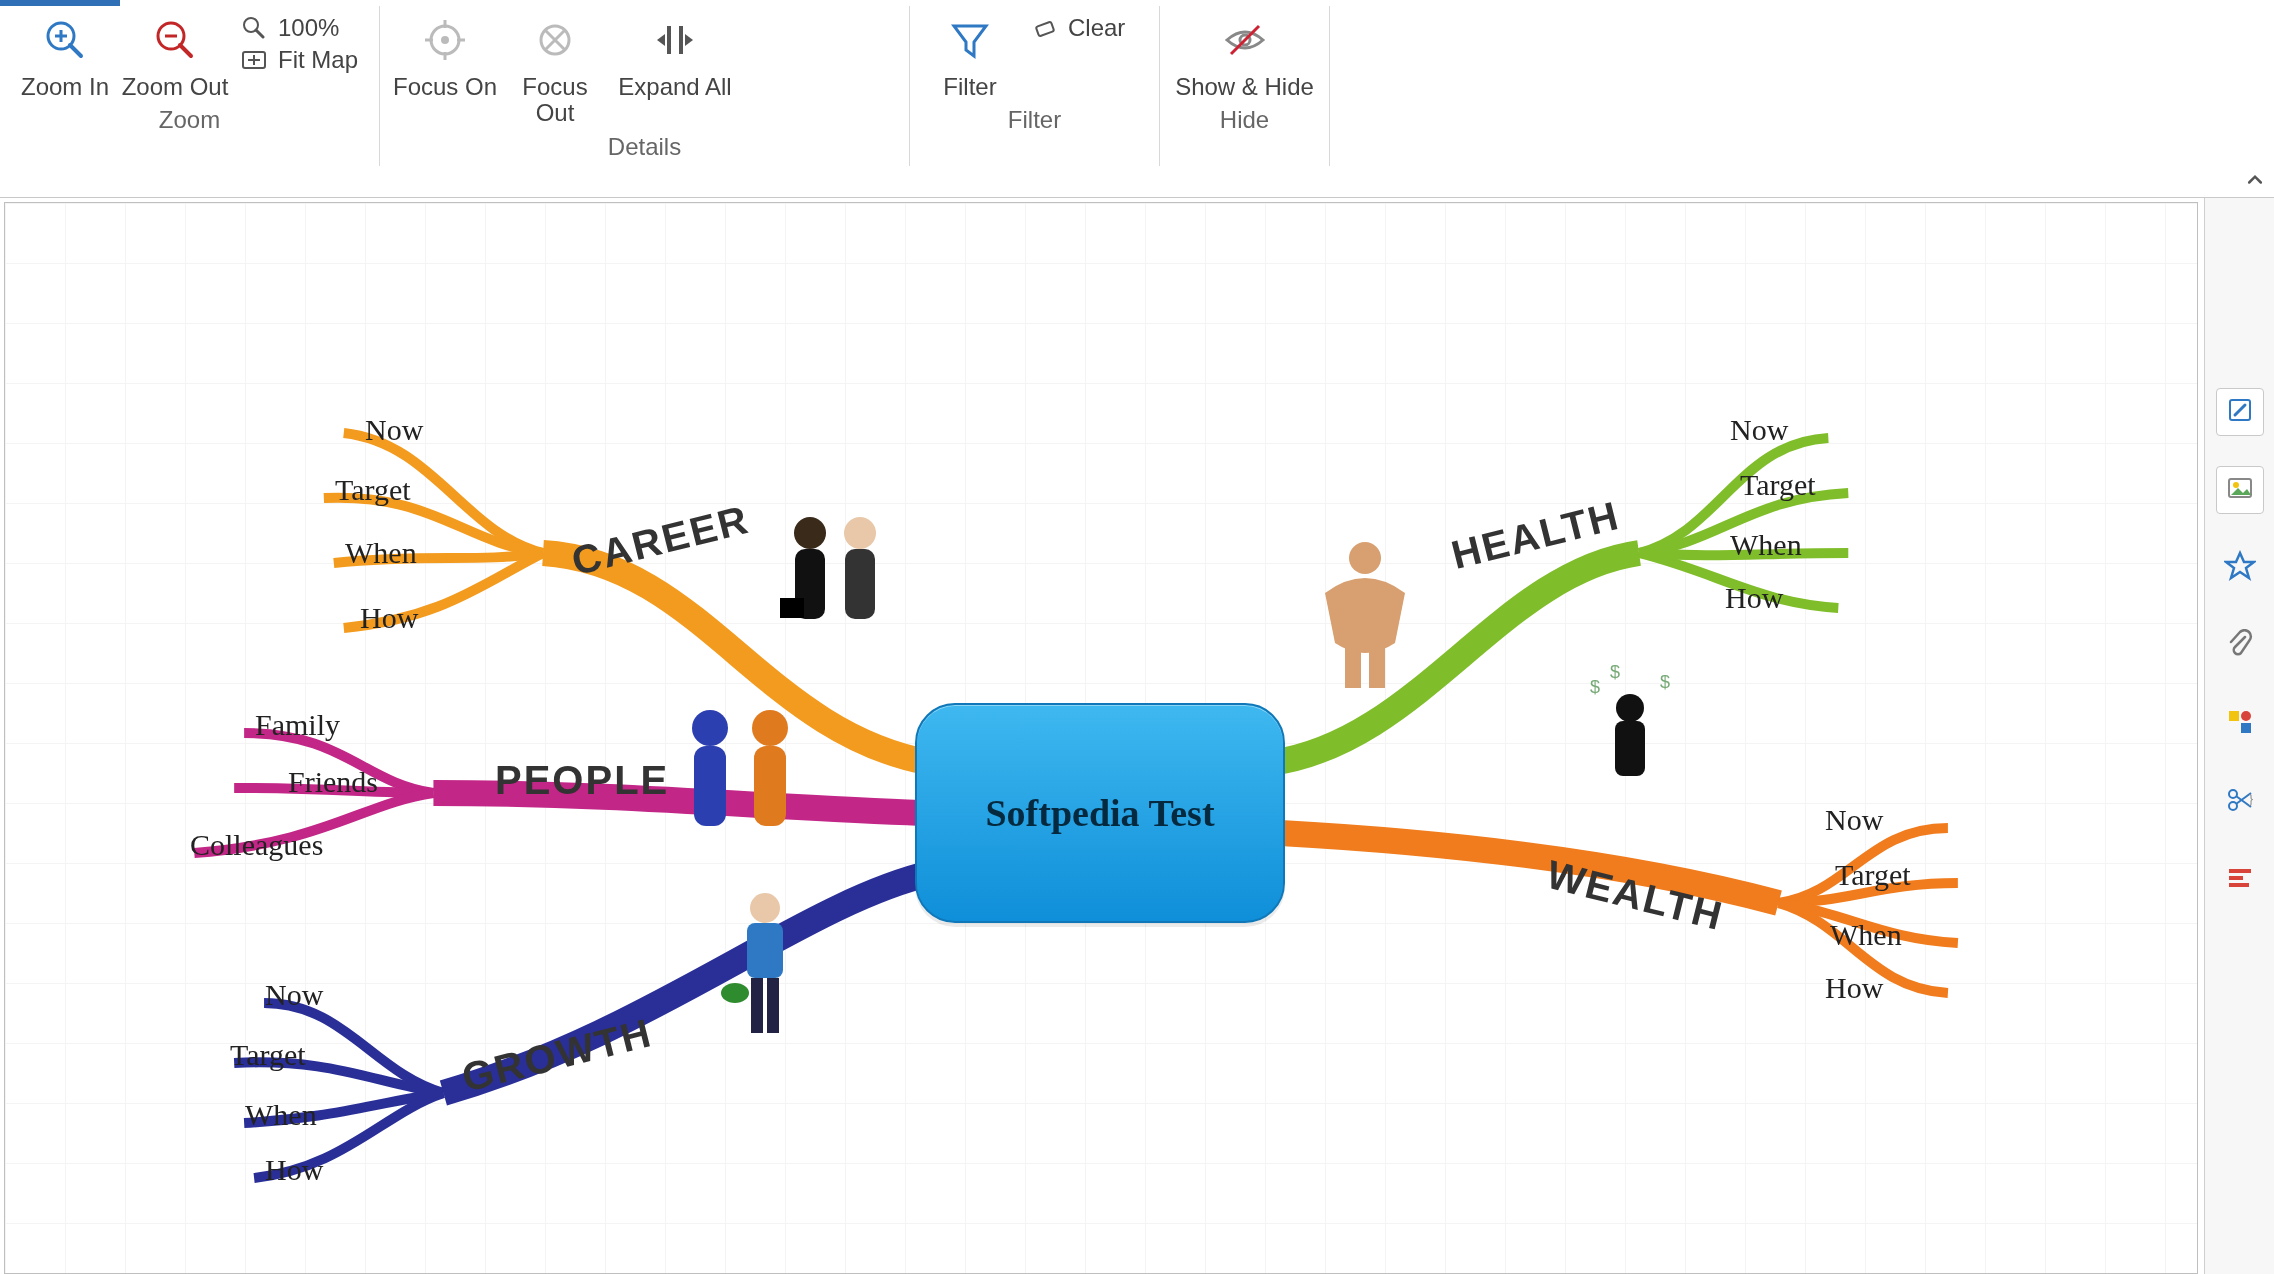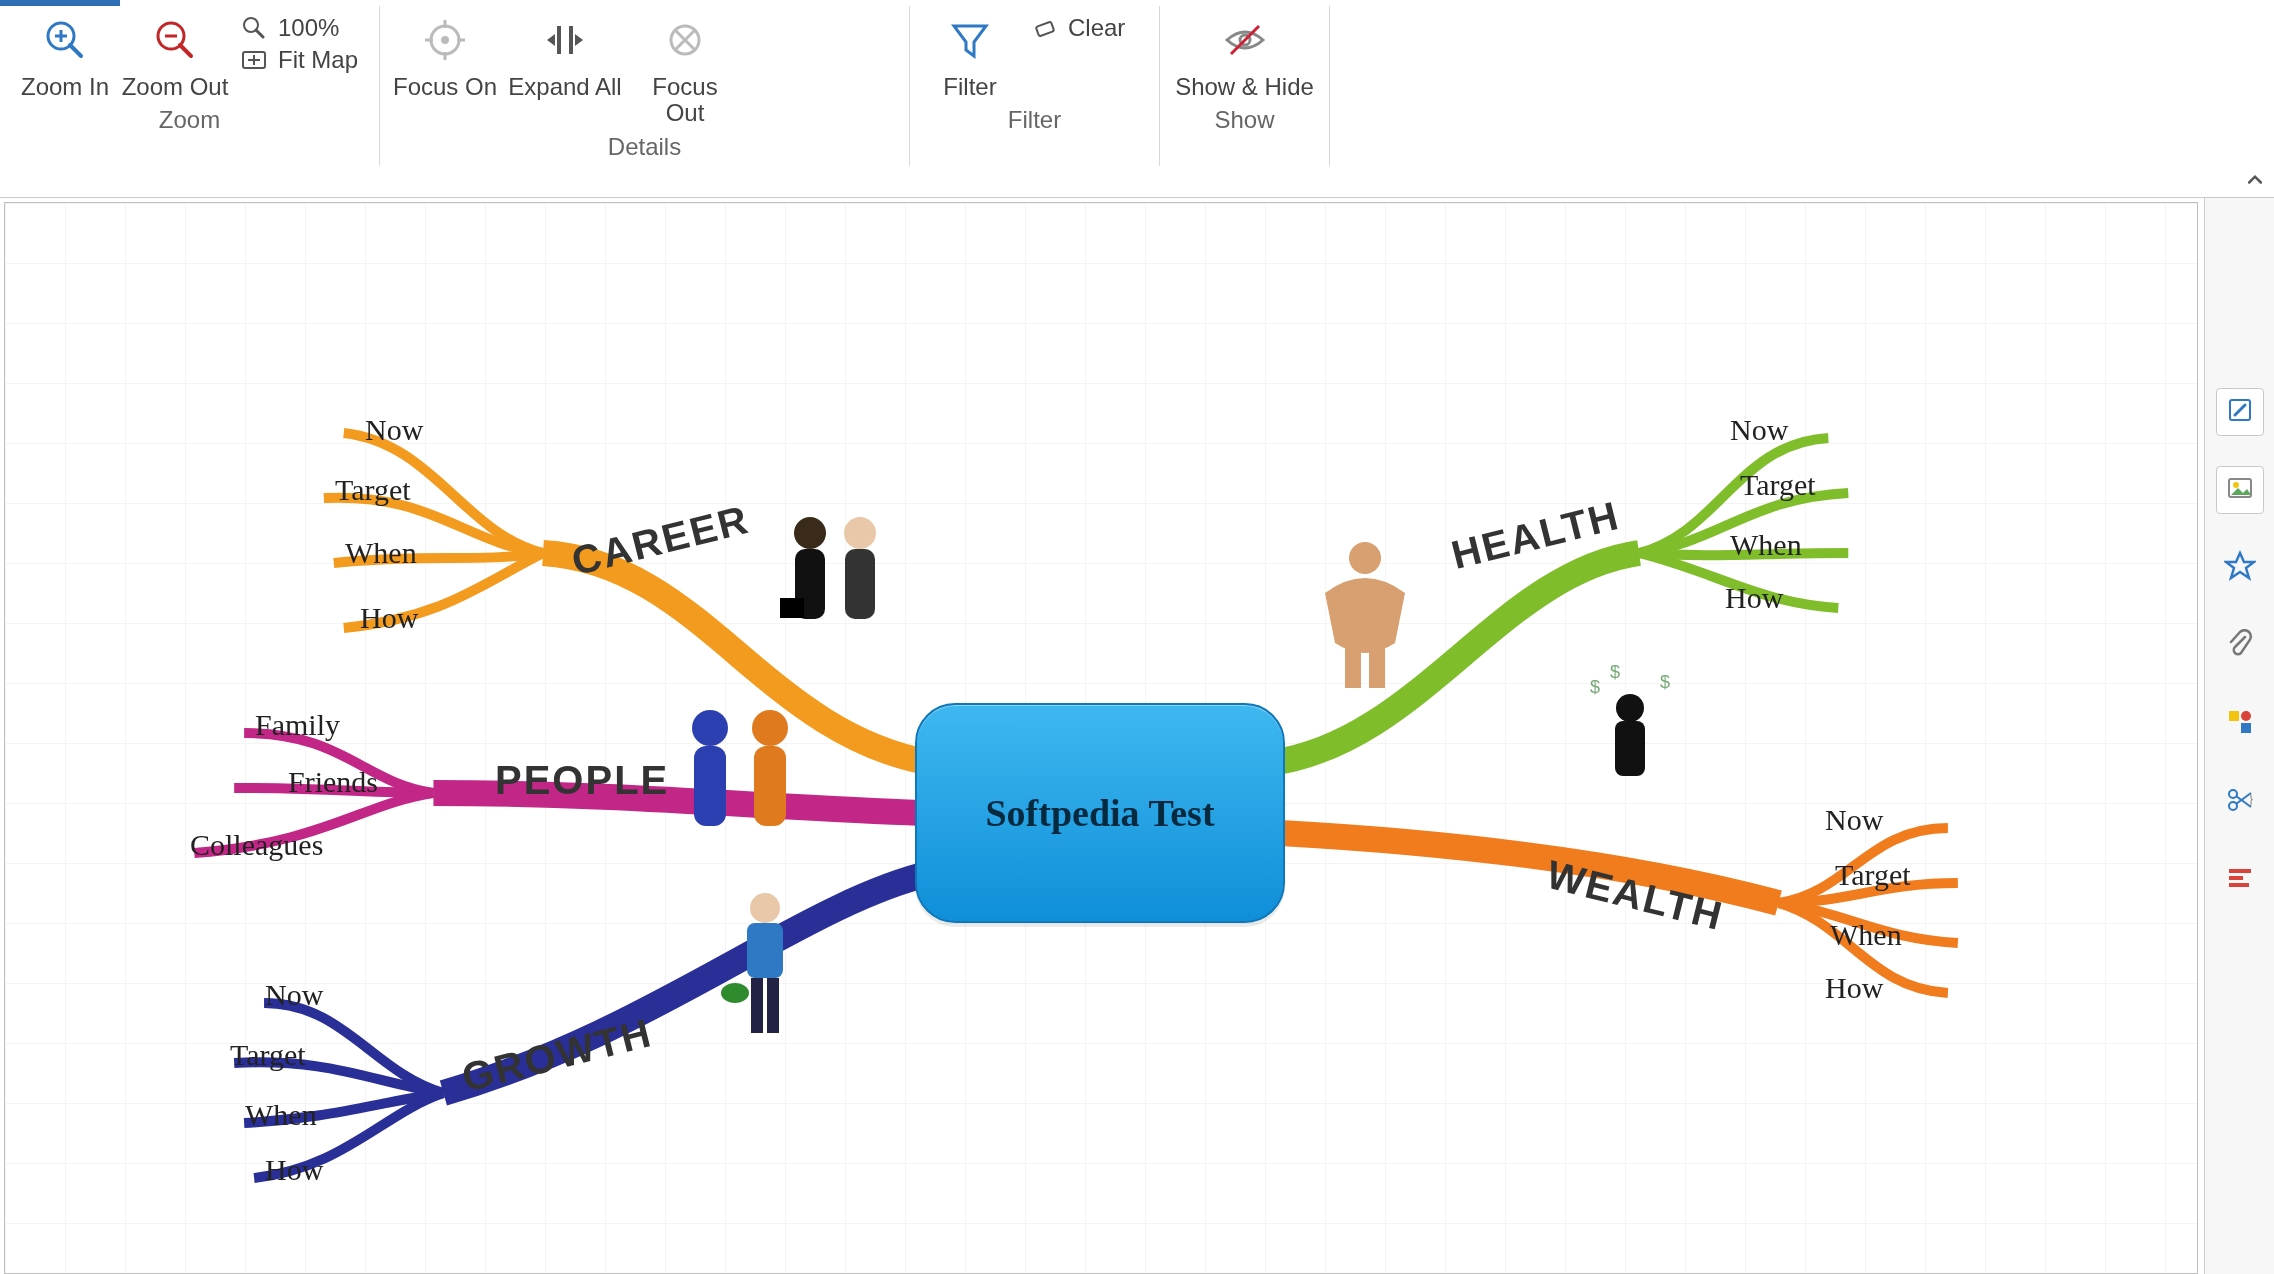--- a/index.html
+++ b/index.html
@@ -125,39 +125,39 @@
                 <circle cx="24" cy="24" r="14" fill="none" stroke="#bbb" stroke-width="3"></circle>
                 <circle cx="24" cy="24" r="4" fill="#bbb"></circle>
                 <line x1="24" y1="4" x2="24" y2="12" stroke="#bbb" stroke-width="3"></line>
                 <line x1="24" y1="36" x2="24" y2="44" stroke="#bbb" stroke-width="3"></line>
                 <line x1="4" y1="24" x2="12" y2="24" stroke="#bbb" stroke-width="3"></line>
                 <line x1="36" y1="24" x2="44" y2="24" stroke="#bbb" stroke-width="3"></line>
               </svg>
           </span>
           <span class="lbl">Focus On</span>
         </div>
+        <div class="big-btn">
+          <span class="icon">
+            <svg viewBox="0 0 48 48">
+                <circle cx="24" cy="24" r="14" fill="none" stroke="#bbb" stroke-width="3"></circle>
+                <path d="M14 14 L34 34 M34 14 L14 34" stroke="#bbb" stroke-width="3"></path>
+              </svg>
+          </span>
+          <span class="lbl">Focus Out</span>
+        </div>
         <div class="big-btn" style="width:130px">
           <span class="icon">
             <svg viewBox="0 0 48 48">
                 <line x1="18" y1="10" x2="18" y2="38" stroke="#555" stroke-width="4"></line>
                 <line x1="30" y1="10" x2="30" y2="38" stroke="#555" stroke-width="4"></line>
                 <polygon points="6,24 14,18 14,30" fill="#555"></polygon>
                 <polygon points="42,24 34,18 34,30" fill="#555"></polygon>
               </svg>
           </span>
           <span class="lbl">Expand All</span>
-        </div>
-        <div class="big-btn">
-          <span class="icon">
-            <svg viewBox="0 0 48 48">
-                <circle cx="24" cy="24" r="14" fill="none" stroke="#bbb" stroke-width="3"></circle>
-                <path d="M14 14 L34 34 M34 14 L14 34" stroke="#bbb" stroke-width="3"></path>
-              </svg>
-          </span>
-          <span class="lbl">Focus Out</span>
         </div>
       </div>
       <div class="group-label">Details</div>
     </div>
 
     <div class="group" style="width:250px">
       <div class="group-items">
         <div class="big-btn" style="width:100px">
           <span class="icon">
             <svg viewBox="0 0 48 48">
@@ -186,21 +186,21 @@
           <span class="icon">
             <svg viewBox="0 0 48 48">
                 <path d="M6 24 Q24 8 42 24 Q24 40 6 24 Z" fill="none" stroke="#888" stroke-width="3"></path>
                 <circle cx="24" cy="24" r="5" fill="none" stroke="#888" stroke-width="3"></circle>
                 <line x1="10" y1="38" x2="38" y2="10" stroke="#C23" stroke-width="3"></line>
               </svg>
           </span>
           <span class="lbl">Show &amp; Hide</span>
         </div>
       </div>
-      <div class="group-label">Show</div>
+      <div class="group-label">Hide</div>
     </div>
 
   </div>
   <div class="collapse-chevron">
     <svg viewBox="0 0 24 24" width="20" height="20">
         <polyline points="5,15 12,8 19,15" fill="none" stroke="#555" stroke-width="3" stroke-linecap="round"></polyline>
       </svg>
   </div>
 </div>
 

